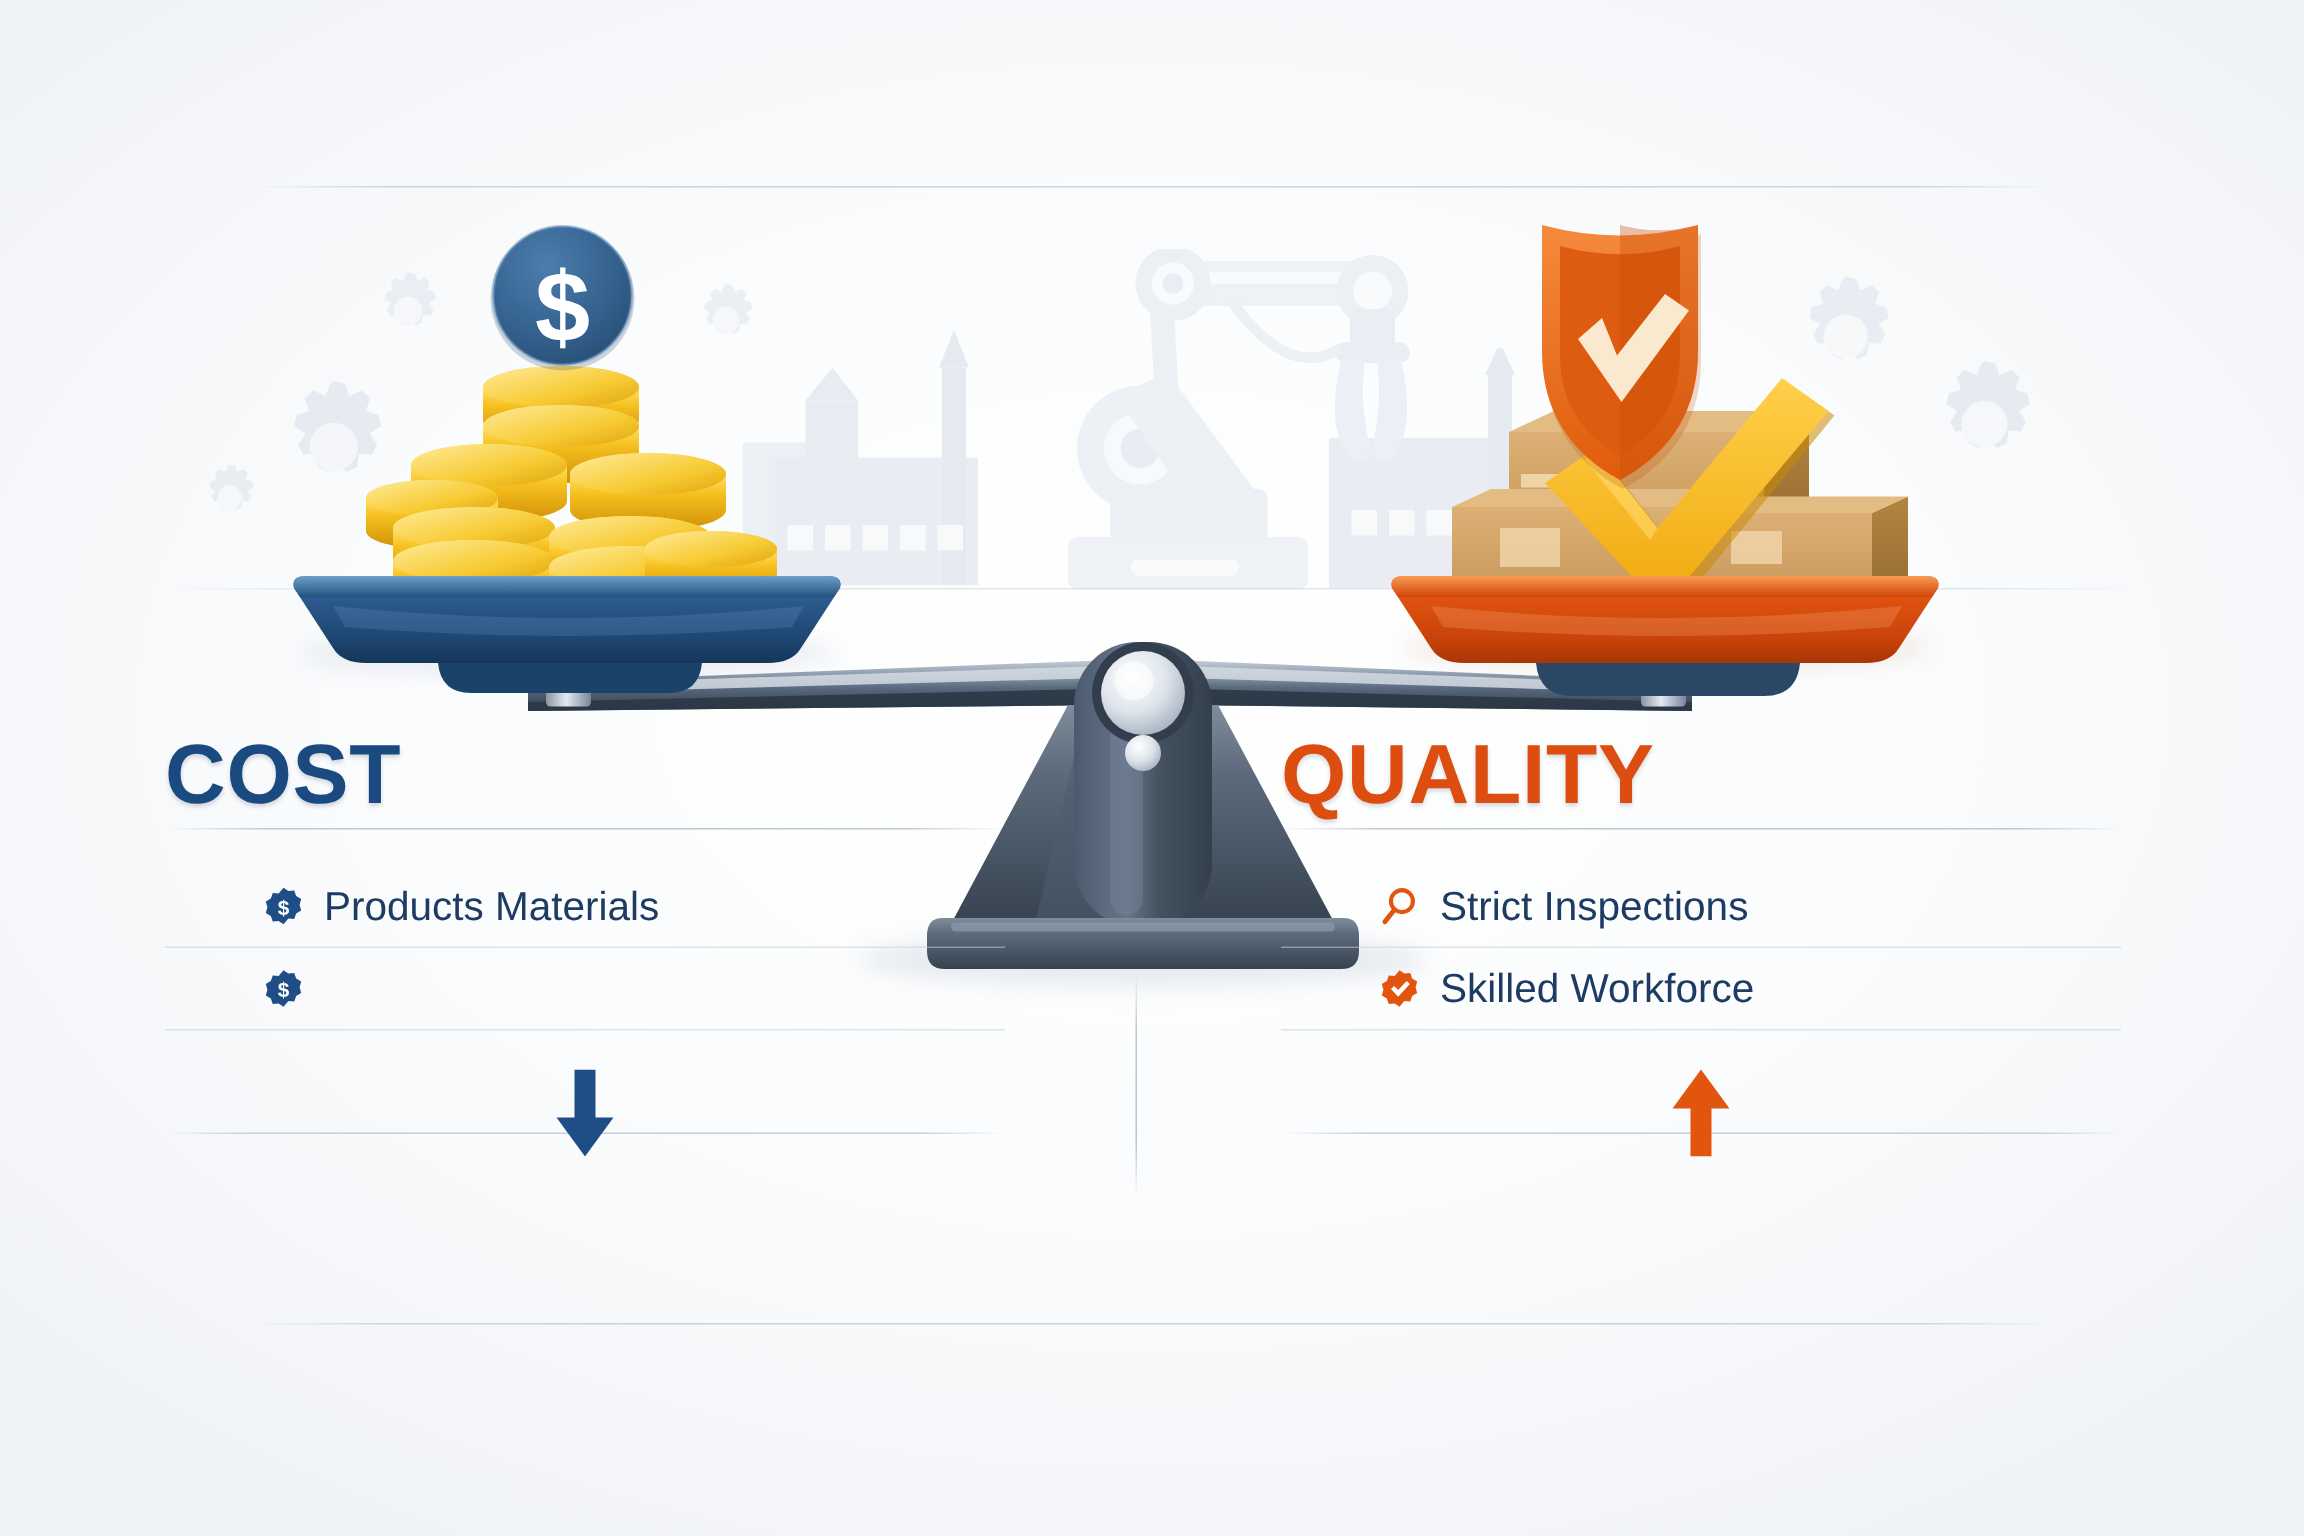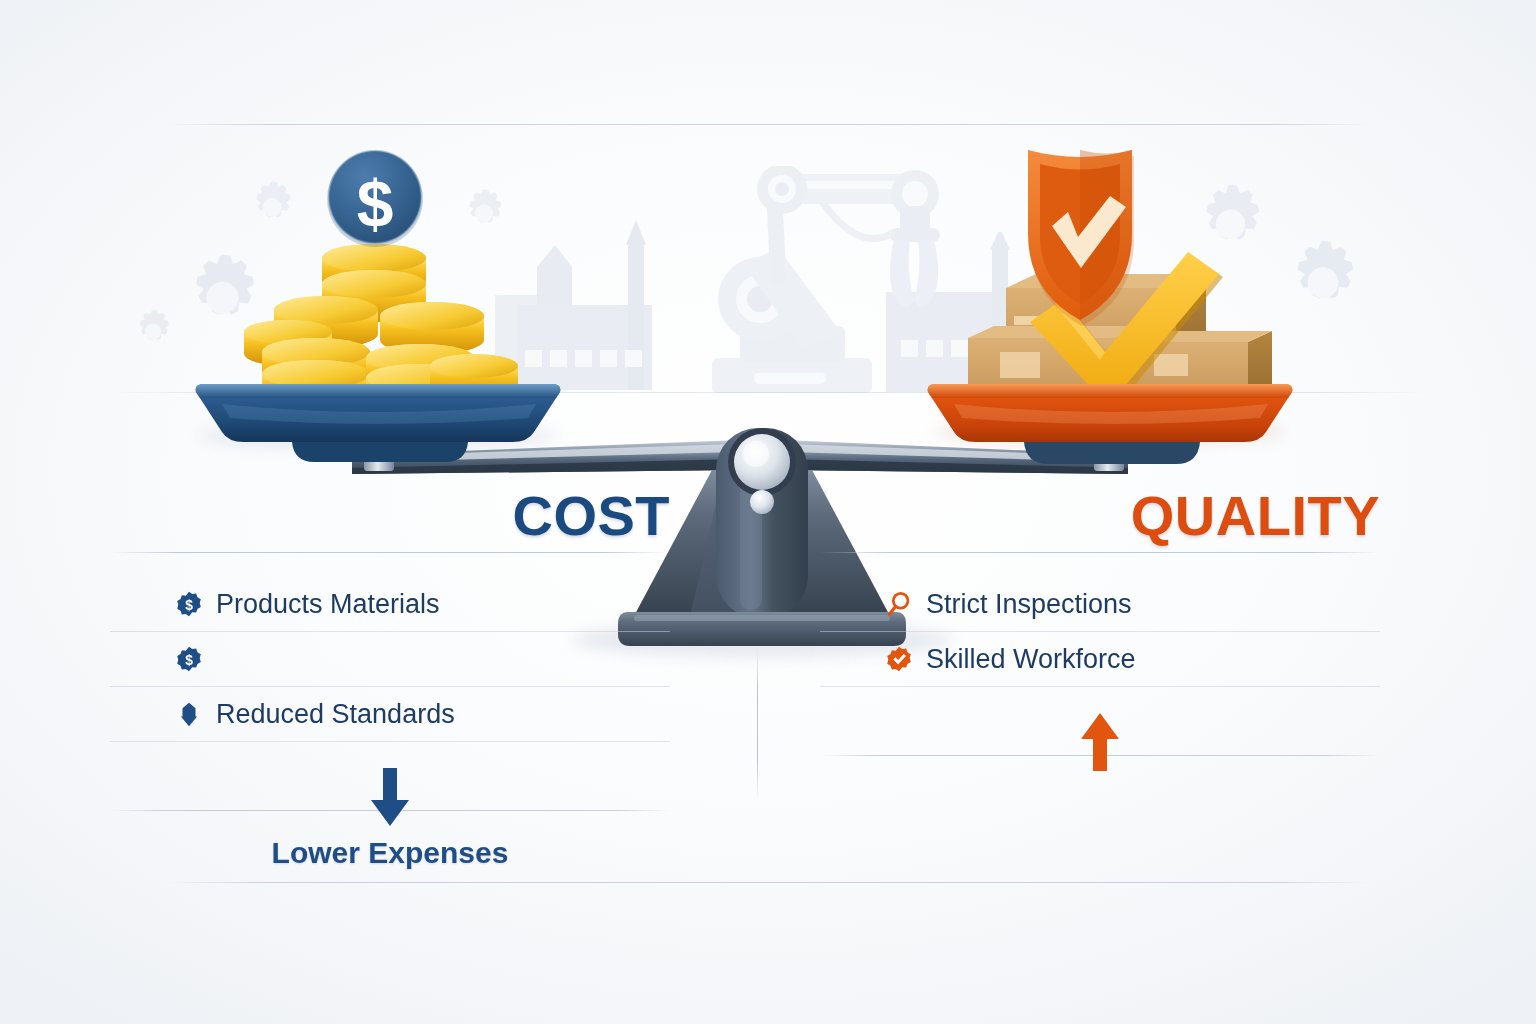--- a/index.html
+++ b/index.html
@@ -23,24 +23,24 @@
   
   .frame-line{position:absolute;height:1px;background:linear-gradient(to right,rgba(190,200,215,0) 0%,rgba(186,197,214,.75) 8%,rgba(186,197,214,.75) 92%,rgba(190,200,215,0) 100%);}
   .vdiv{position:absolute;width:1px;background:linear-gradient(to bottom,rgba(180,192,210,0) 0%,rgba(172,186,206,.85) 25%,rgba(172,186,206,.85) 75%,rgba(180,192,210,0) 100%);}
 
   
   .scale{position:absolute;left:0;top:0;width:1536px;height:1024px;}
 
   
   .col{position:absolute;top:486px;width:560px;}
   .col.left{left:110px;}
-  .col.right{left:820px;}
+  .col.right{left:854px;}
 
   .col-title{
-    text-align:right;font-weight:bold;letter-spacing:.5px;
+    text-align:left;font-weight:bold;letter-spacing:.5px;
     font-size:56px;line-height:60px;
     text-shadow:0 2px 3px rgba(30,50,80,.18);
   }
   .col.left .col-title{color:#1b4a80;}
   .col.right .col-title{color:#dd4d10;}
 
   .title-rule{margin-top:6px;height:1px;
     background:linear-gradient(to right,rgba(190,200,215,0),rgba(183,195,212,.9) 12%,rgba(183,195,212,.9) 88%,rgba(190,200,215,0));}
 
   .items{margin-top:24px;padding:0;list-style:none;}
@@ -387,35 +387,27 @@
           <text x="16" y="23" text-anchor="middle" font-family="Liberation Sans, sans-serif" font-size="17" font-weight="bold" fill="#ffffff">$</text>
         </svg>
         <span class="label">Products Materials</span>
       </li>
       <li class="item">
         <svg class="ico" viewBox="0 0 32 32">
           <path fill="#1f4e86" d="M16 1l4 2.6 4.8-.4 1.6 4.5 4.1 2.5-1.3 4.7 1.3 4.7-4.1 2.5-1.6 4.5-4.8-.4L16 31l-4-2.6-4.8.4-1.6-4.5L1.5 21.8 2.8 17 1.5 12.3l4.1-2.5L7.2 5.3 12 5.7z"></path>
           <text x="16" y="23" text-anchor="middle" font-family="Liberation Sans, sans-serif" font-size="17" font-weight="bold" fill="#ffffff">$</text>
         </svg>
       </li>
-      <li class="item">
-        <svg class="ico" viewBox="0 0 32 32">
-          <path fill="#1f4e86" d="M16 2l8 7v11h-16V9z"></path>
-          <path fill="#1f4e86" d="M6 19h20L16 31z"></path>
-        </svg>
-        <span class="label">Reduced Standards</span>
-      </li>
     </ul>
 
     <div class="summary">
       <div class="rule"></div>
       <svg class="arrow" viewBox="0 0 46 58">
         <path fill="#1f4e86" d="M16 0h14v32h12L23 58 4 32h12z"></path>
       </svg>
-      <div class="caption">Lower Expenses</div>
     </div>
   </div>
 
   <div class="col right">
     <div class="col-title">QUALITY</div>
     <div class="title-rule"></div>
 
     <ul class="items">
       <li class="item">
         <svg class="ico" viewBox="0 0 32 32">

